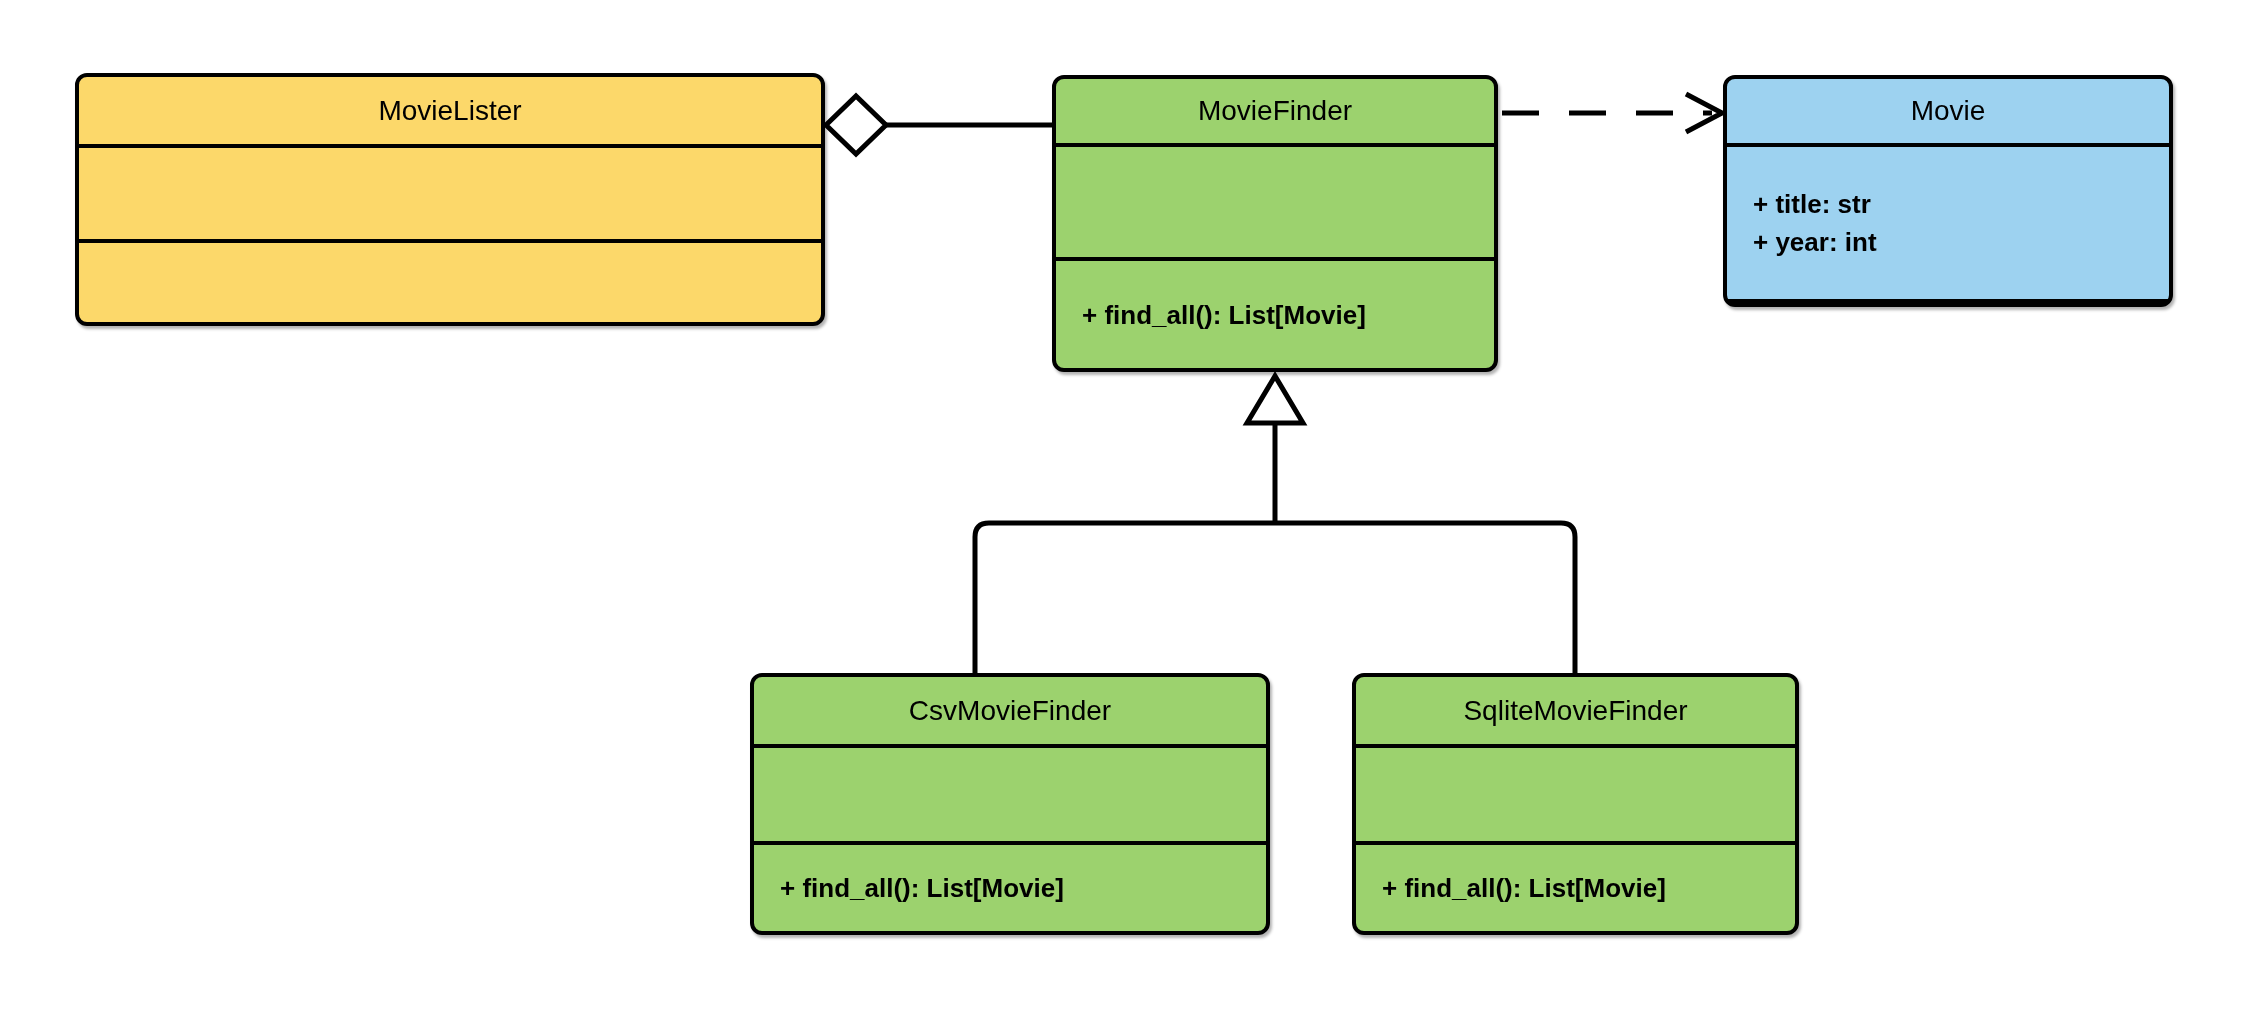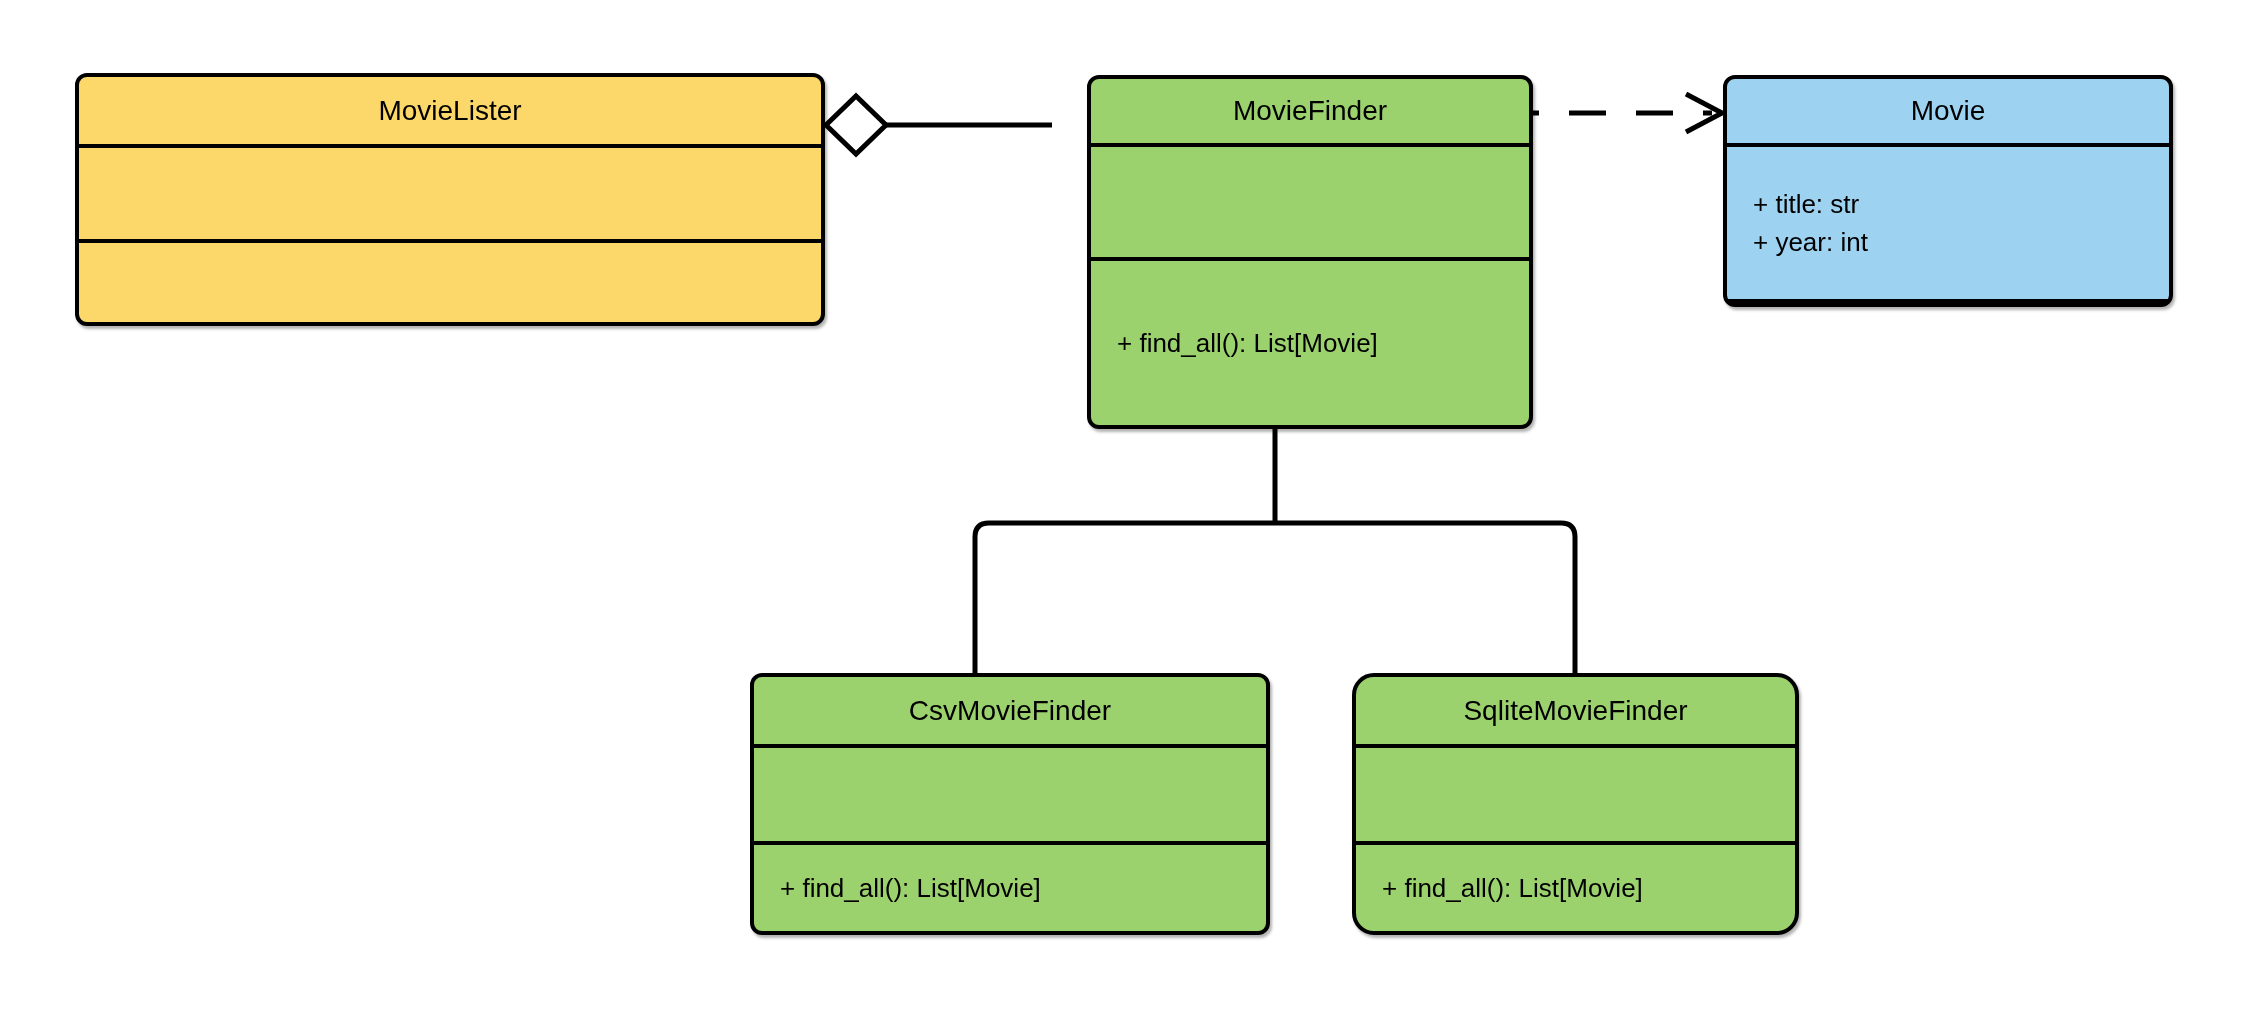--- a/index.html
+++ b/index.html
@@ -24,44 +24,44 @@
   }
   .uml-title{
     display:flex;align-items:center;justify-content:center;
     font-size:28px;
     border-bottom:4px solid #000;
     box-sizing:content-box;
   }
   .uml-attrs,.uml-methods{
     display:flex;flex-direction:column;justify-content:center;
     padding-left:26px;padding-right:16px;
-    font-size:26px;line-height:38px;
+    font-size:26px;line-height:38px;font-weight:bold;
   }
   .uml-attrs{border-bottom:4px solid #000;}
   .uml-methods{flex:1;}
   .member{white-space:nowrap;}
 
   
   #box-movie-lister{left:75px;top:73px;width:750px;height:253px;}
   #box-movie-lister .uml-title{height:67px;}
   #box-movie-lister .uml-attrs{height:91px;}
 
-  #box-movie-finder{left:1052px;top:75px;width:446px;height:354px;margin-left:35px;}
+  #box-movie-finder{left:1052px;top:75px;width:446px;height:297px;}
   #box-movie-finder .uml-title{height:64px;}
   #box-movie-finder .uml-attrs{height:110px;}
 
   #box-movie{left:1723px;top:75px;width:450px;height:232px;}
   #box-movie .uml-title{height:65px;}
   #box-movie .uml-attrs{height:153px;}
 
   #box-csv-movie-finder{left:750px;top:673px;width:520px;height:262px;}
   #box-csv-movie-finder .uml-title{height:67px;}
   #box-csv-movie-finder .uml-attrs{height:93px;}
 
-  #box-sqlite-movie-finder{left:1352px;top:673px;width:447px;height:262px;border-radius:22px;}
+  #box-sqlite-movie-finder{left:1352px;top:673px;width:447px;height:262px;}
   #box-sqlite-movie-finder .uml-title{height:67px;}
   #box-sqlite-movie-finder .uml-attrs{height:93px;}
 
   .conn{stroke-width:5;fill:none;}
   .marker{stroke-width:5;}
   .dashed{stroke-dasharray:37 30;}
 </style>
 </head>
 <body>
 

